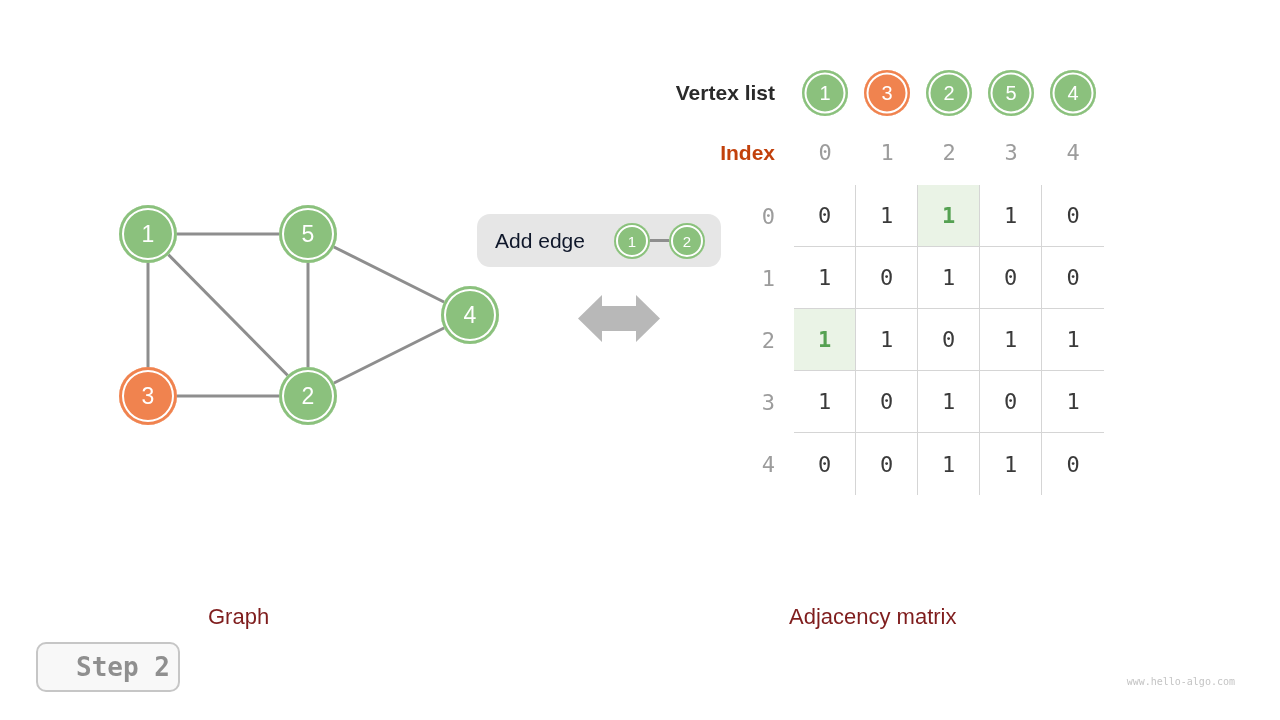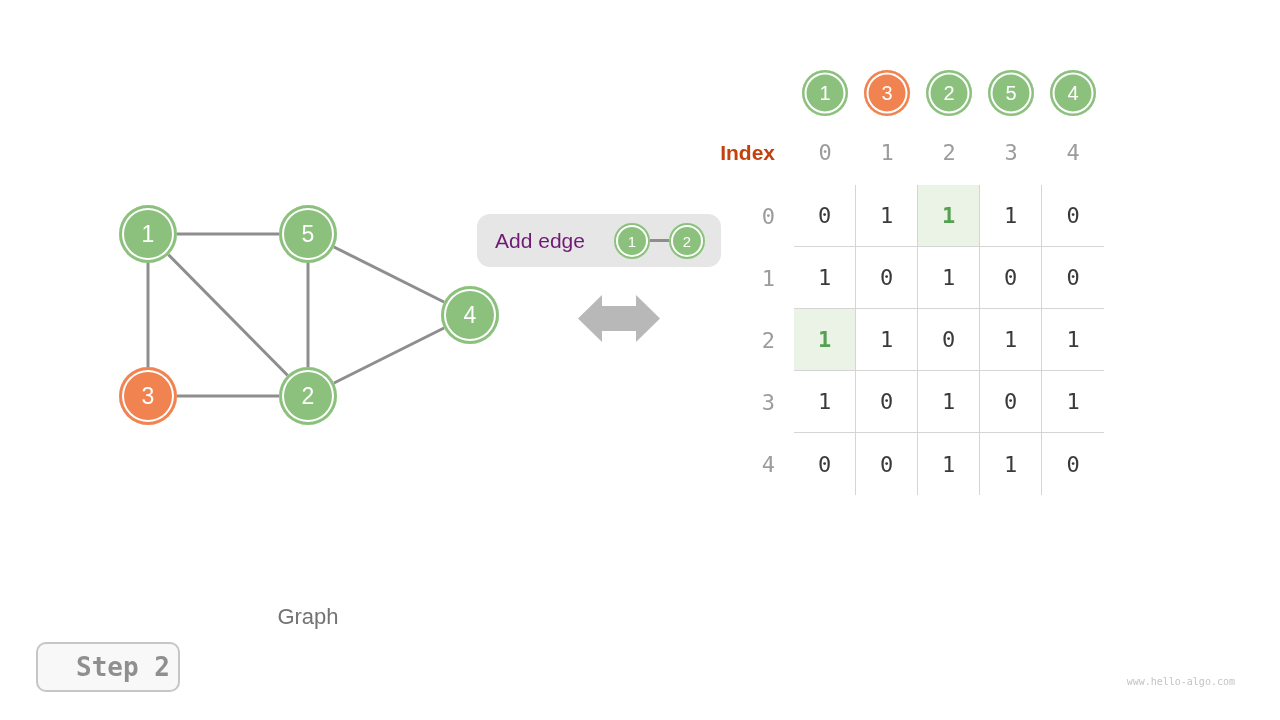--- a/index.html
+++ b/index.html
@@ -28,21 +28,21 @@
   #edges { position:absolute; left:0; top:0; z-index:1; }
   #edges line { stroke:#8e8e8e; stroke-width:3; }
 
   
   .op-badge {
     position:absolute; left:477px; top:214px; width:244px; height:53px;
     background:#e6e6e6; border-radius:13px; z-index:2;
   }
   .op-label {
     position:absolute; left:18px; top:0; height:53px;
-    display:flex; align-items:center; font-size:21px; color:#701a75;
+    display:flex; align-items:center; font-size:21px; color:#0f172a;
   }
   .mini-edge {
     position:absolute; left:155px; top:25px; width:55px; height:3px;
     background:#8e8e8e; z-index:2;
   }
 
   
   .swap-arrow { position:absolute; left:578px; top:292px; z-index:2; }
 
   
@@ -75,21 +75,21 @@
   .matrix-cell:nth-child(-n+20)     { border-bottom:1px solid #d5d5d5; }
   .matrix-cell.hl { background:#eaf3e6; color:#55a152; font-weight:bold; }
   .row-labels { position:absolute; left:735px; top:185px; width:40px; }
   .row-label {
     height:62px; display:flex; align-items:center; justify-content:flex-end;
     font-size:22px; color:#9c9c9c;
   }
 
   
   .caption {
-    position:absolute; text-align:center; font-size:22px; color:#737373;
+    position:absolute; text-align:left; font-size:22px; color:#7f1d1d;
   }
   #graph-caption  { left:208px; top:604px; width:200px; }
   #matrix-caption { left:789px; top:604px; width:300px; }
 
   
   .step-badge {
     position:absolute; left:36px; top:642px; width:144px; height:50px;
     background:#f8f8f8; border:2px solid #c6c6c6; border-radius:10px;
     display:flex; align-items:center; justify-content:center;
     font-size:26px; font-weight:bold; color:#8f8f8f; box-sizing:border-box;padding-left:30px;
@@ -140,20 +140,21 @@
       </div>
     <div class="circ mnode green" style="left:192px; top:9px;">
         <span>2</span>
       </div>
   </div>
 
   <svg class="swap-arrow" width="82" height="53" viewBox="0 0 82 53">
     <polygon points="0,26.5 24,3 24,14 58,14 58,3 82,26.5 58,50 58,39 24,39 24,50" fill="#b8b8b8"></polygon>
   </svg>
 
+  <div id="vertex-list-label" class="hdr-label">Vertex list</div>
   <div>
     <div class="circ vnode green" style="left:802px; top:70px;">
         <span>1</span>
       </div>
     <div class="circ vnode orange" style="left:864px; top:70px;">
         <span>3</span>
       </div>
     <div class="circ vnode green" style="left:926px; top:70px;">
         <span>2</span>
       </div>
@@ -208,20 +209,21 @@
     <div class="matrix-cell">1</div>
 
     <div class="matrix-cell">0</div>
     <div class="matrix-cell">0</div>
     <div class="matrix-cell">1</div>
     <div class="matrix-cell">1</div>
     <div class="matrix-cell">0</div>
   </div>
 
   <div id="graph-caption" class="caption">Graph</div>
+  <div id="matrix-caption" class="caption">Adjacency matrix</div>
 
   <div class="step-badge mono">
     <span>Step 2</span>
   </div>
 
   <div class="watermark mono">www.hello-algo.com</div>
 
 </div>
 
 </body></html>

